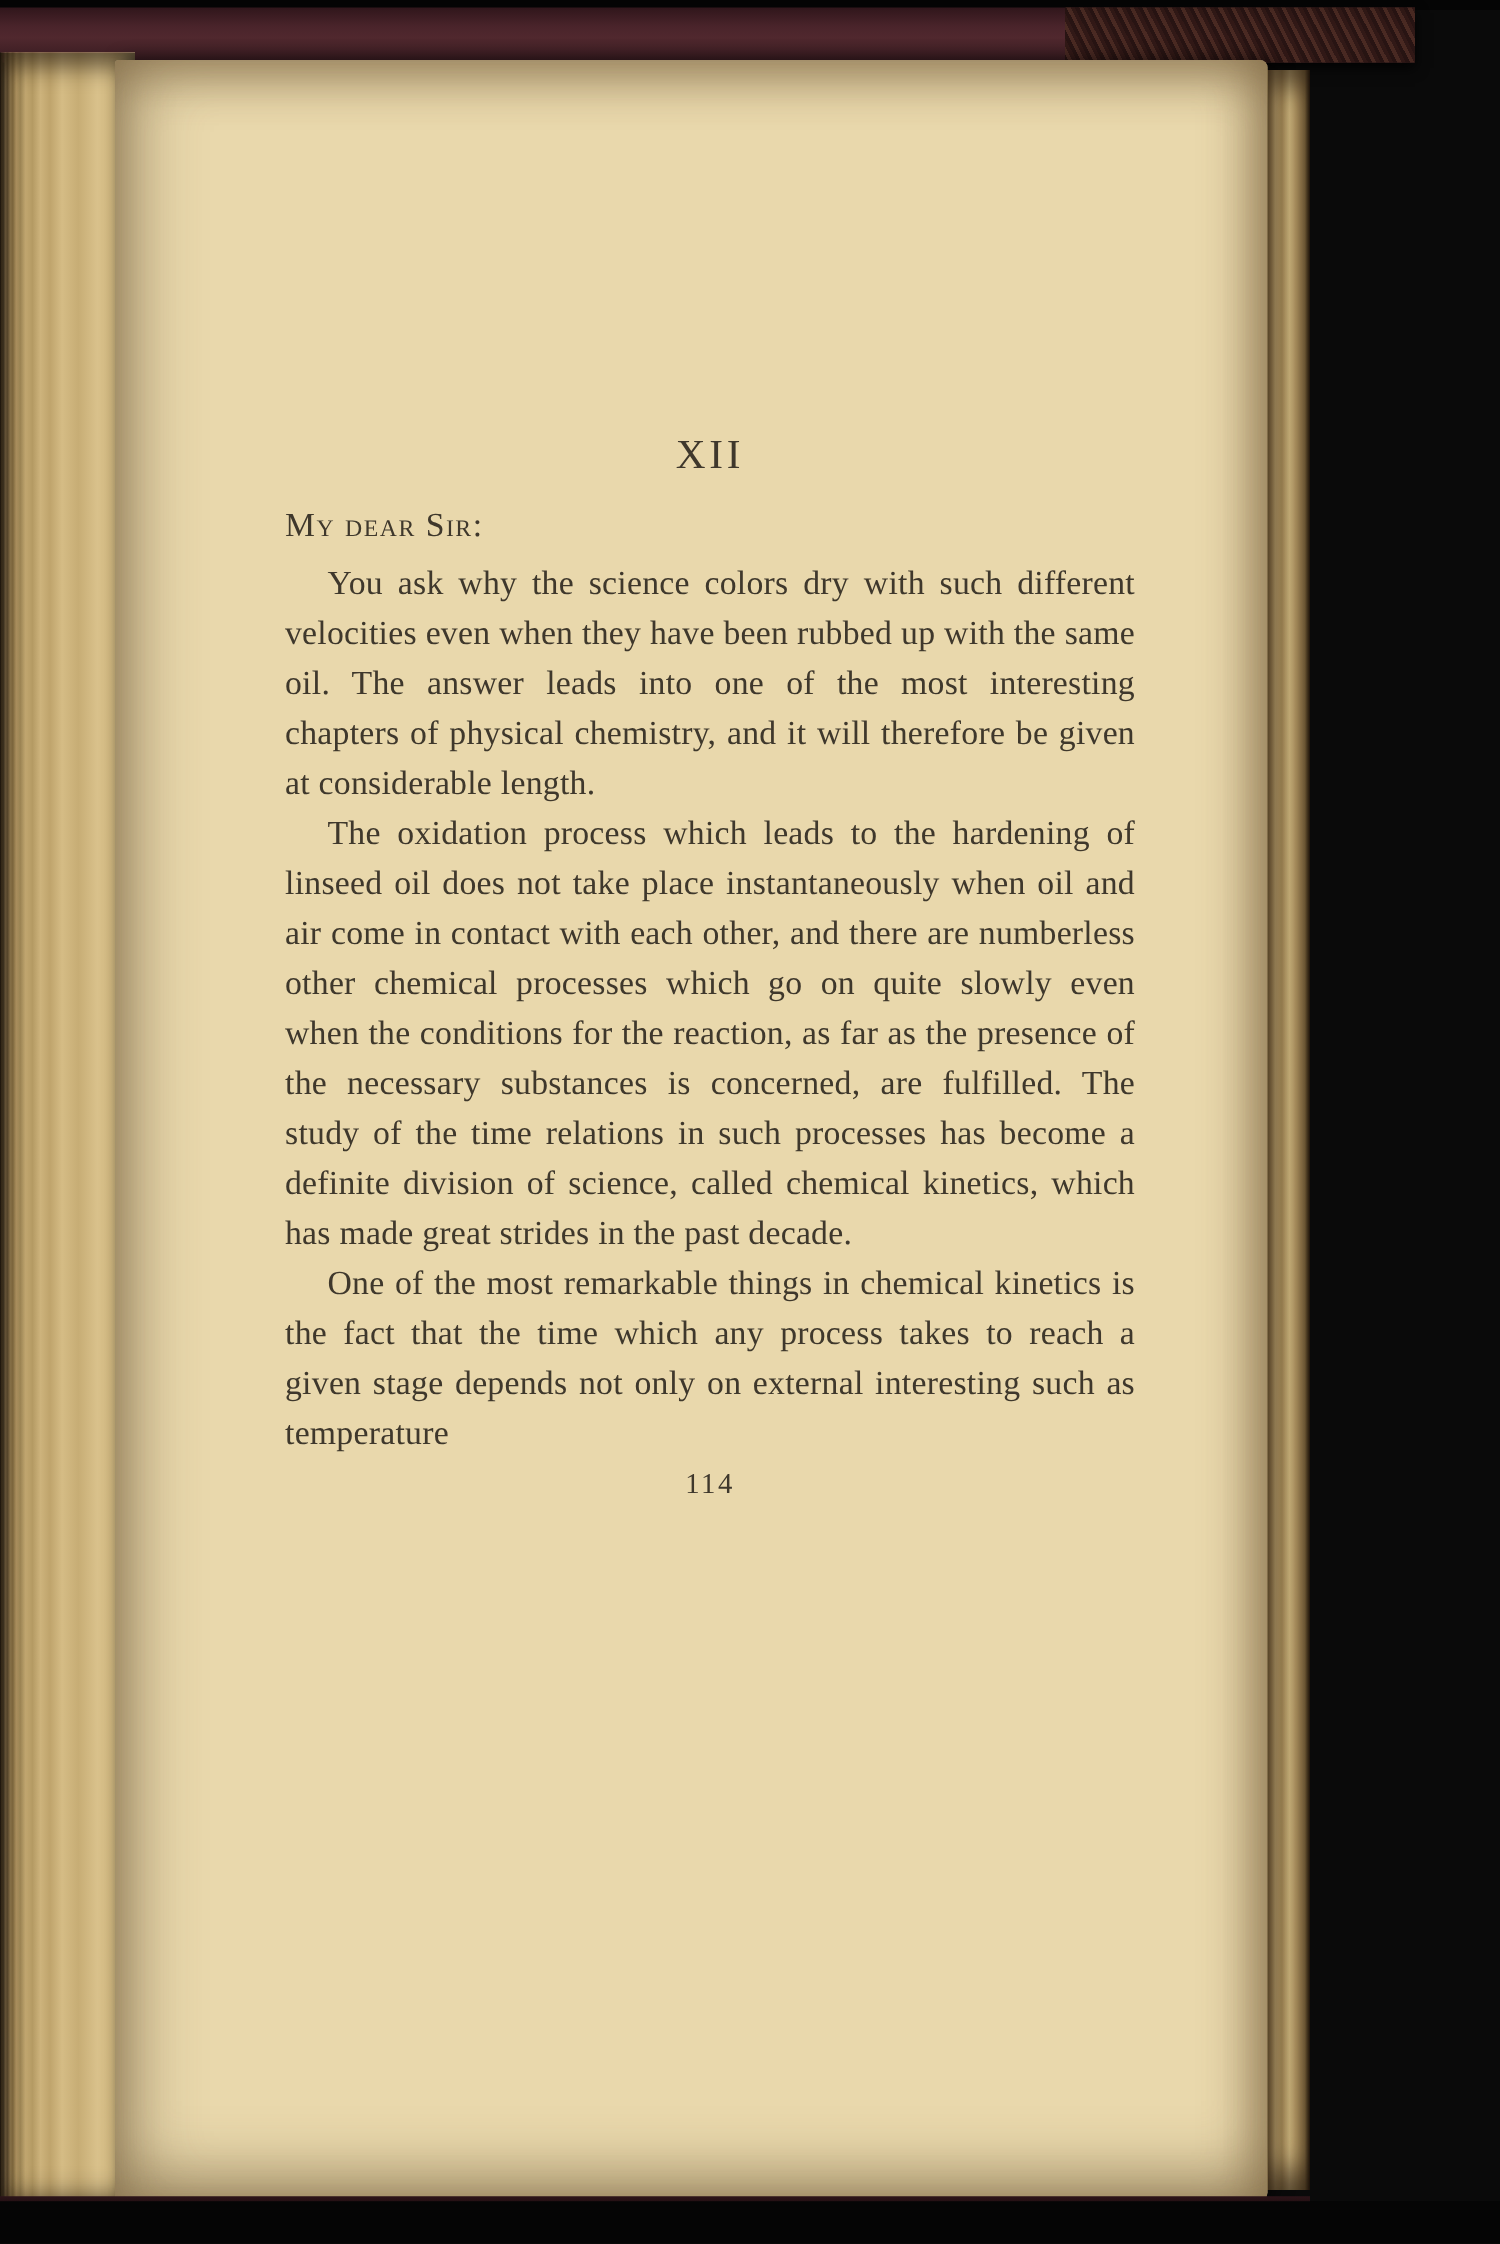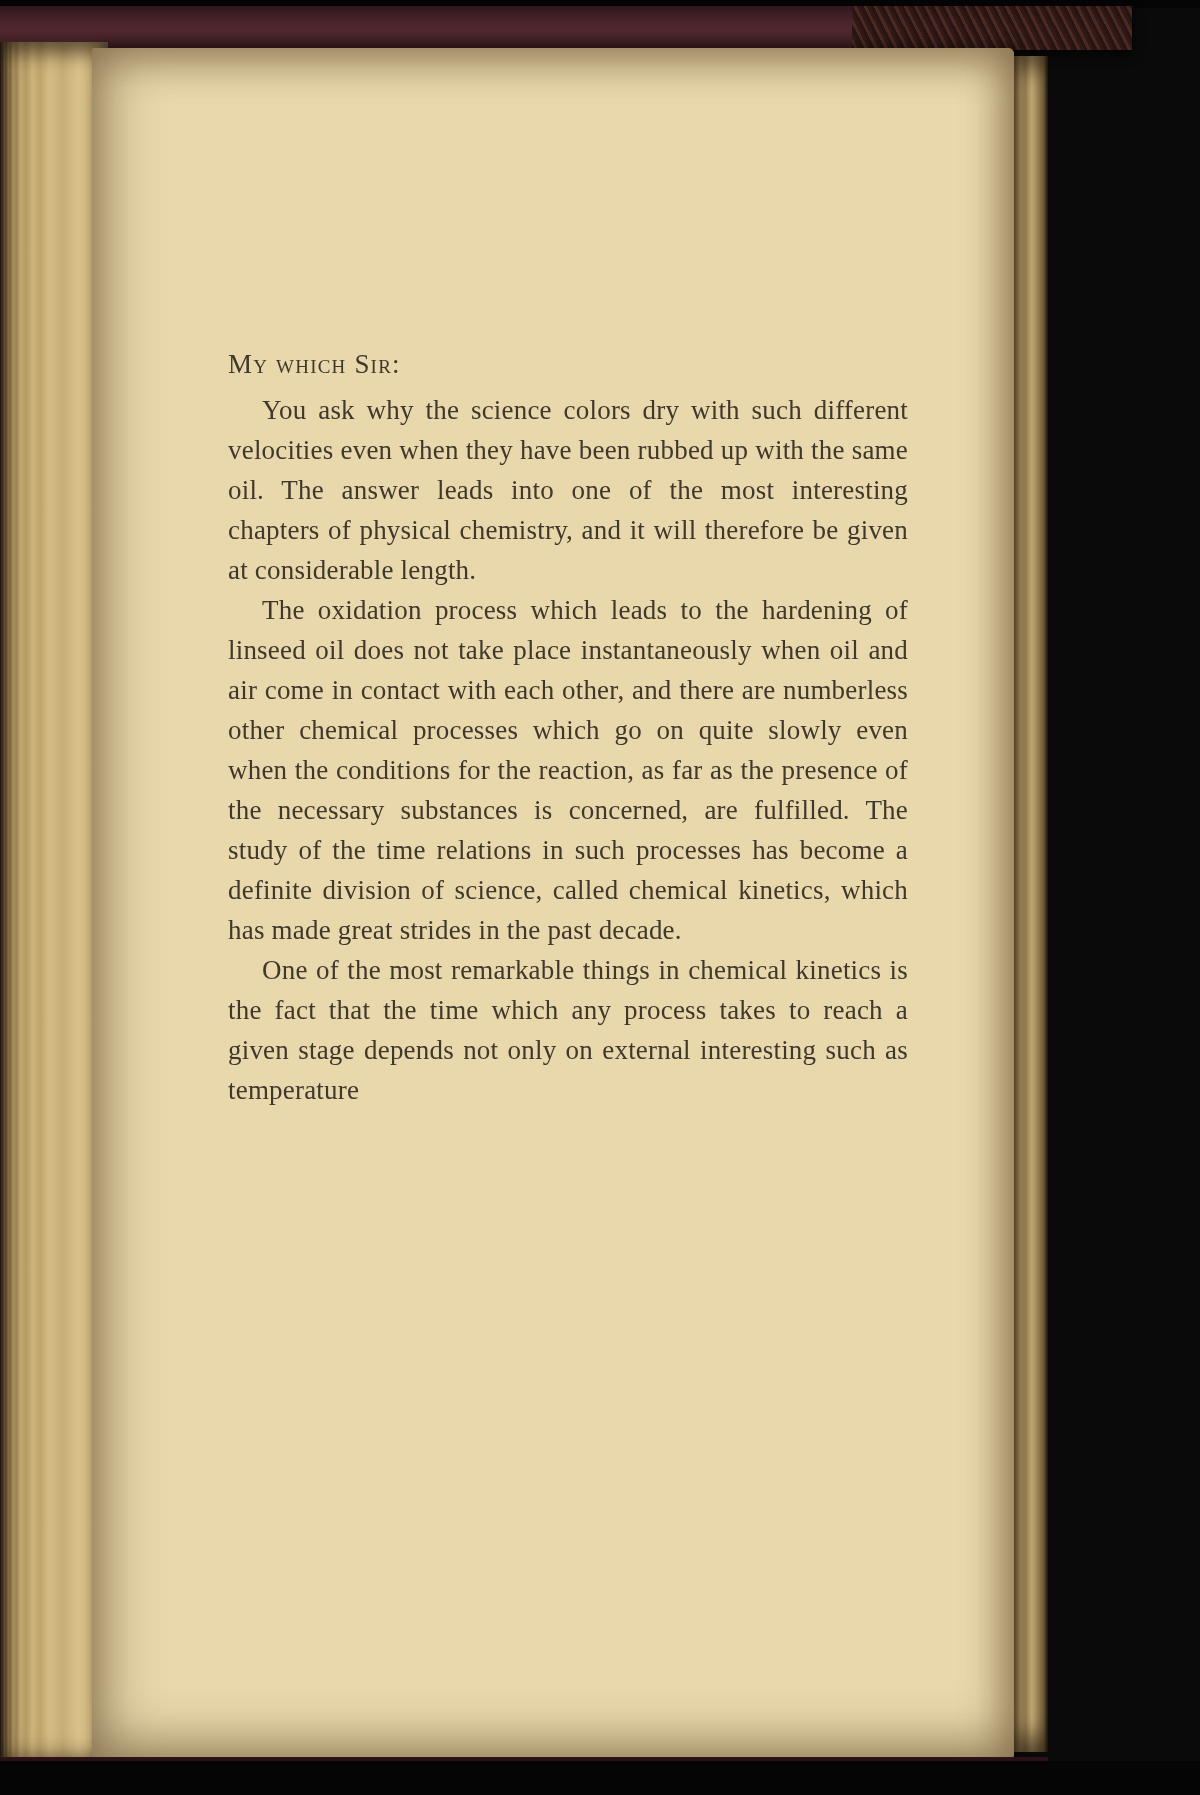--- a/index.html
+++ b/index.html
@@ -105,29 +105,31 @@
 
   <div class="cover-top">
     <div class="cover-cloth"></div>
   </div>
 
   <div class="page-stack"></div>
 
   <div class="page">
     <div class="page-text">
 
+      <h2 class="chapter-heading">XII</h2>
 
-      <p class="salutation">My which Sir:</p>
+      <p class="salutation">My dear Sir:</p>
 
       <p class="body-para">You ask why the science colors dry with such different velocities even when they have been rubbed up with the same oil. The answer leads into one of the most interesting chapters of physical chemistry, and it will therefore be given at considerable length.</p>
 
       <p class="body-para"><span>The oxidation process which leads to the hardening of linseed oil does not take place instantaneously when oil and air come in contact with each other, and there are numberless other chemical processes which go on quite slowly even when the conditions for the reaction, as far as the presence of the necessary substances is concerned, are fulfilled. The study of the time relations in such processes has become a definite division of science, called </span><span class="italic-phrase">chemical kinetics</span><span>, which has made great strides in the past decade.</span></p>
 
       <p class="body-para">One of the most remarkable things in chemical kinetics is the fact that the time which any process takes to reach a given stage depends not only on external interesting such as temperature</p>
 
+      <div class="page-number">114</div>
 
     </div>
   </div>
 
   <div class="page-edge-right"></div>
 
   <div class="cover-bottom-sliver"></div>
   <div class="bar-bottom"></div>
 
 </div>

